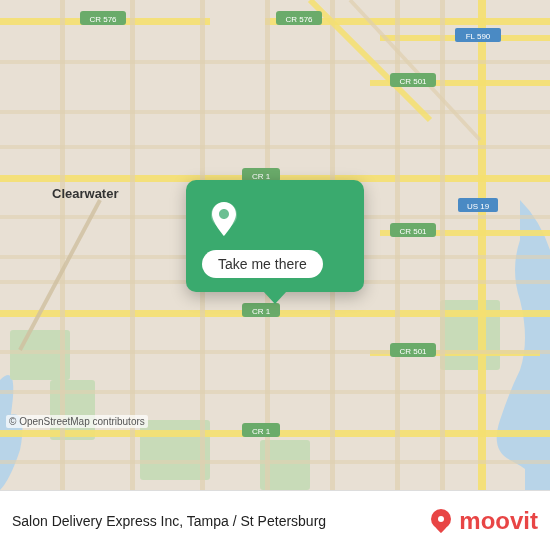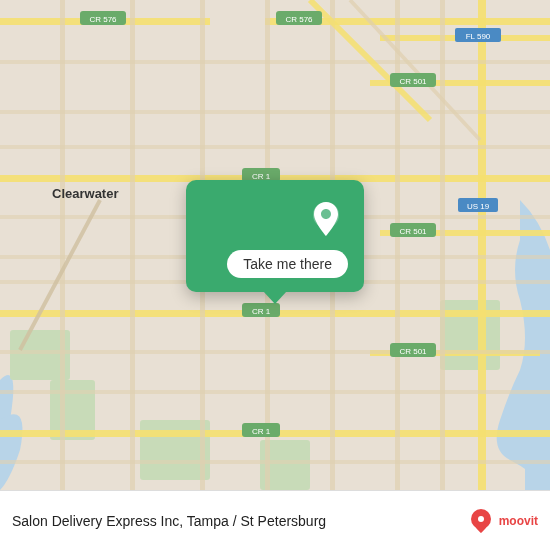--- a/index.html
+++ b/index.html
@@ -51,38 +51,38 @@
       align-items: center;
       gap: 4px;
     }
 
     #moovit-icon {
       width: 28px;
       height: 28px;
     }
 
     #moovit-text {
-      font-size: 12px;
+      font-size: 24px;
       font-weight: bold;
       color: #e84545;
     }
 
     
     #popup-card {
       position: absolute;
       left: 50%;
       top: 50%;
       transform: translate(-50%, -58%);
       background: #3aaa6e;
       border-radius: 10px;
       width: 178px;
       padding: 18px 16px 14px;
       display: flex;
       flex-direction: column;
-      align-items: flex-end;
+      align-items: flex-start;
       box-shadow: 0 4px 16px rgba(0,0,0,0.25);
     }
 
     #popup-card::after {
       content: '';
       position: absolute;
       bottom: -12px;
       left: 50%;
       transform: translateX(-50%);
       border-left: 12px solid transparent;
@@ -208,20 +208,21 @@
 
   <div id="popup-card">
 
     <svg id="location-pin-icon" viewBox="0 0 44 44" xmlns="http://www.w3.org/2000/svg">
       <circle cx="22" cy="17" r="13" fill="white" opacity="0.25"></circle>
       <path d="M22 4C15.37 4 10 9.37 10 16C10 24.5 22 38 22 38C22 38 34 24.5 34 16C34 9.37 28.63 4 22 4ZM22 21C19.24 21 17 18.76 17 16C17 13.24 19.24 11 22 11C24.76 11 27 13.24 27 16C27 18.76 24.76 21 22 21Z" fill="white"></path>
     </svg>
     <button id="take-me-there-btn">Take me there</button>
   </div>
 
+  <div id="copyright">© OpenStreetMap contributors</div>
 </div>
 
 <div id="info-bar">
   <div id="info-text">Salon Delivery Express Inc, Tampa / St Petersburg</div>
   <div id="moovit-logo">
 
     <svg id="moovit-icon" viewBox="0 0 28 28" xmlns="http://www.w3.org/2000/svg">
       <circle cx="14" cy="12" r="10" fill="#e84545"></circle>
       <path d="M14 3C9.03 3 5 7.03 5 12C5 18.5 14 26 14 26C14 26 23 18.5 23 12C23 7.03 18.97 3 14 3ZM14 16C11.79 16 10 14.21 10 12C10 9.79 11.79 8 14 8C16.21 8 18 9.79 18 12C18 14.21 16.21 16 14 16Z" fill="#e84545"></path>
       <circle cx="14" cy="12" r="3" fill="white"></circle>

